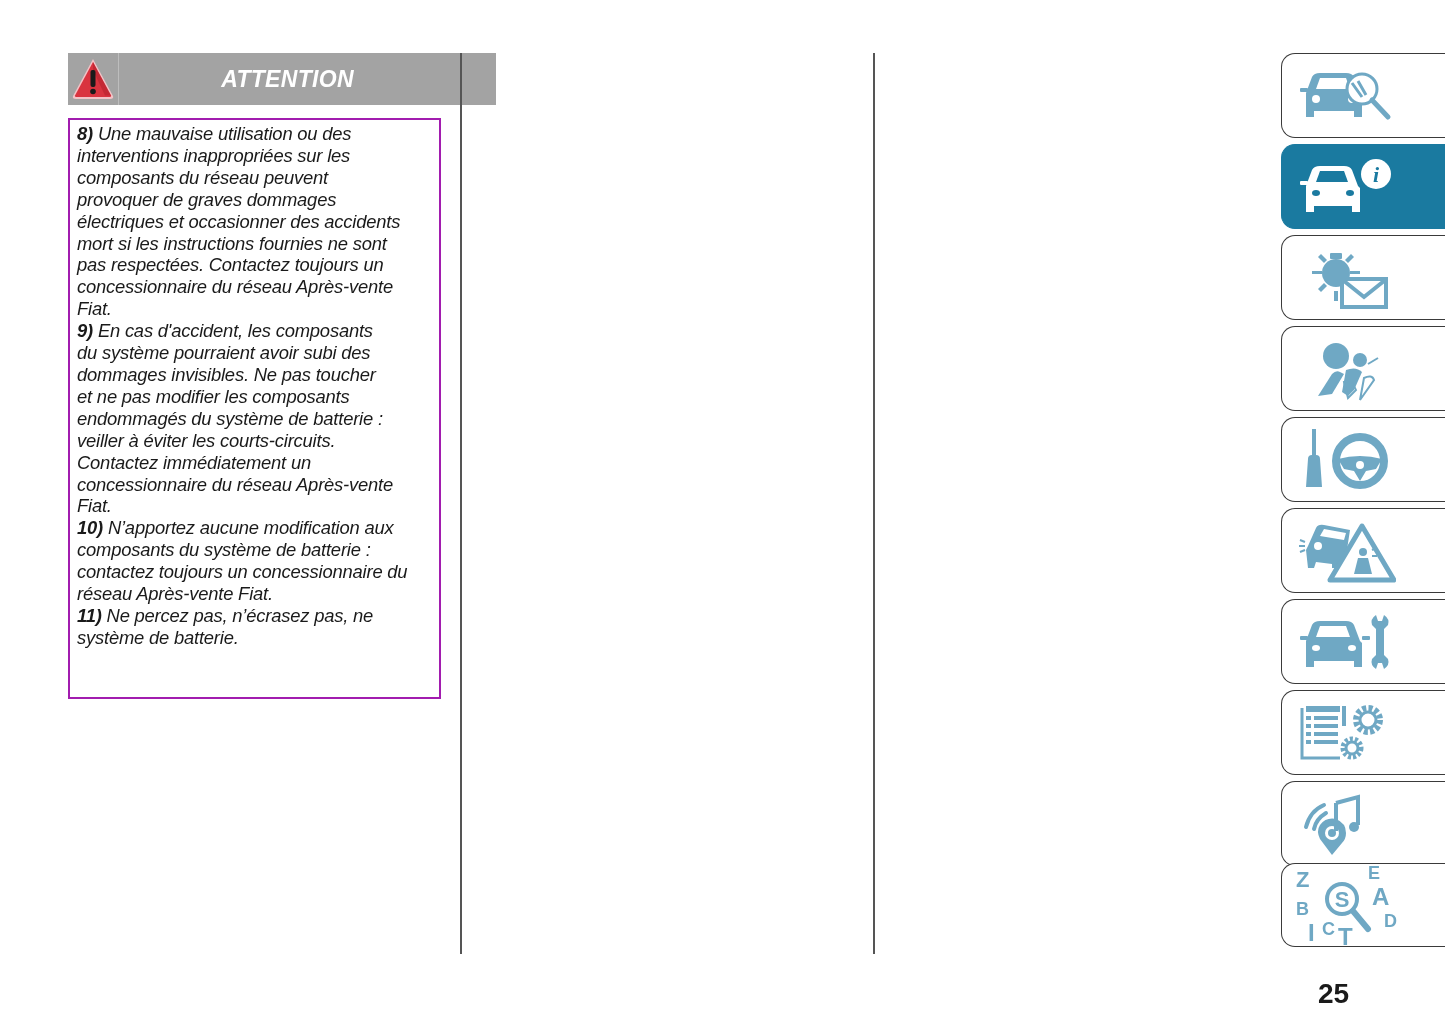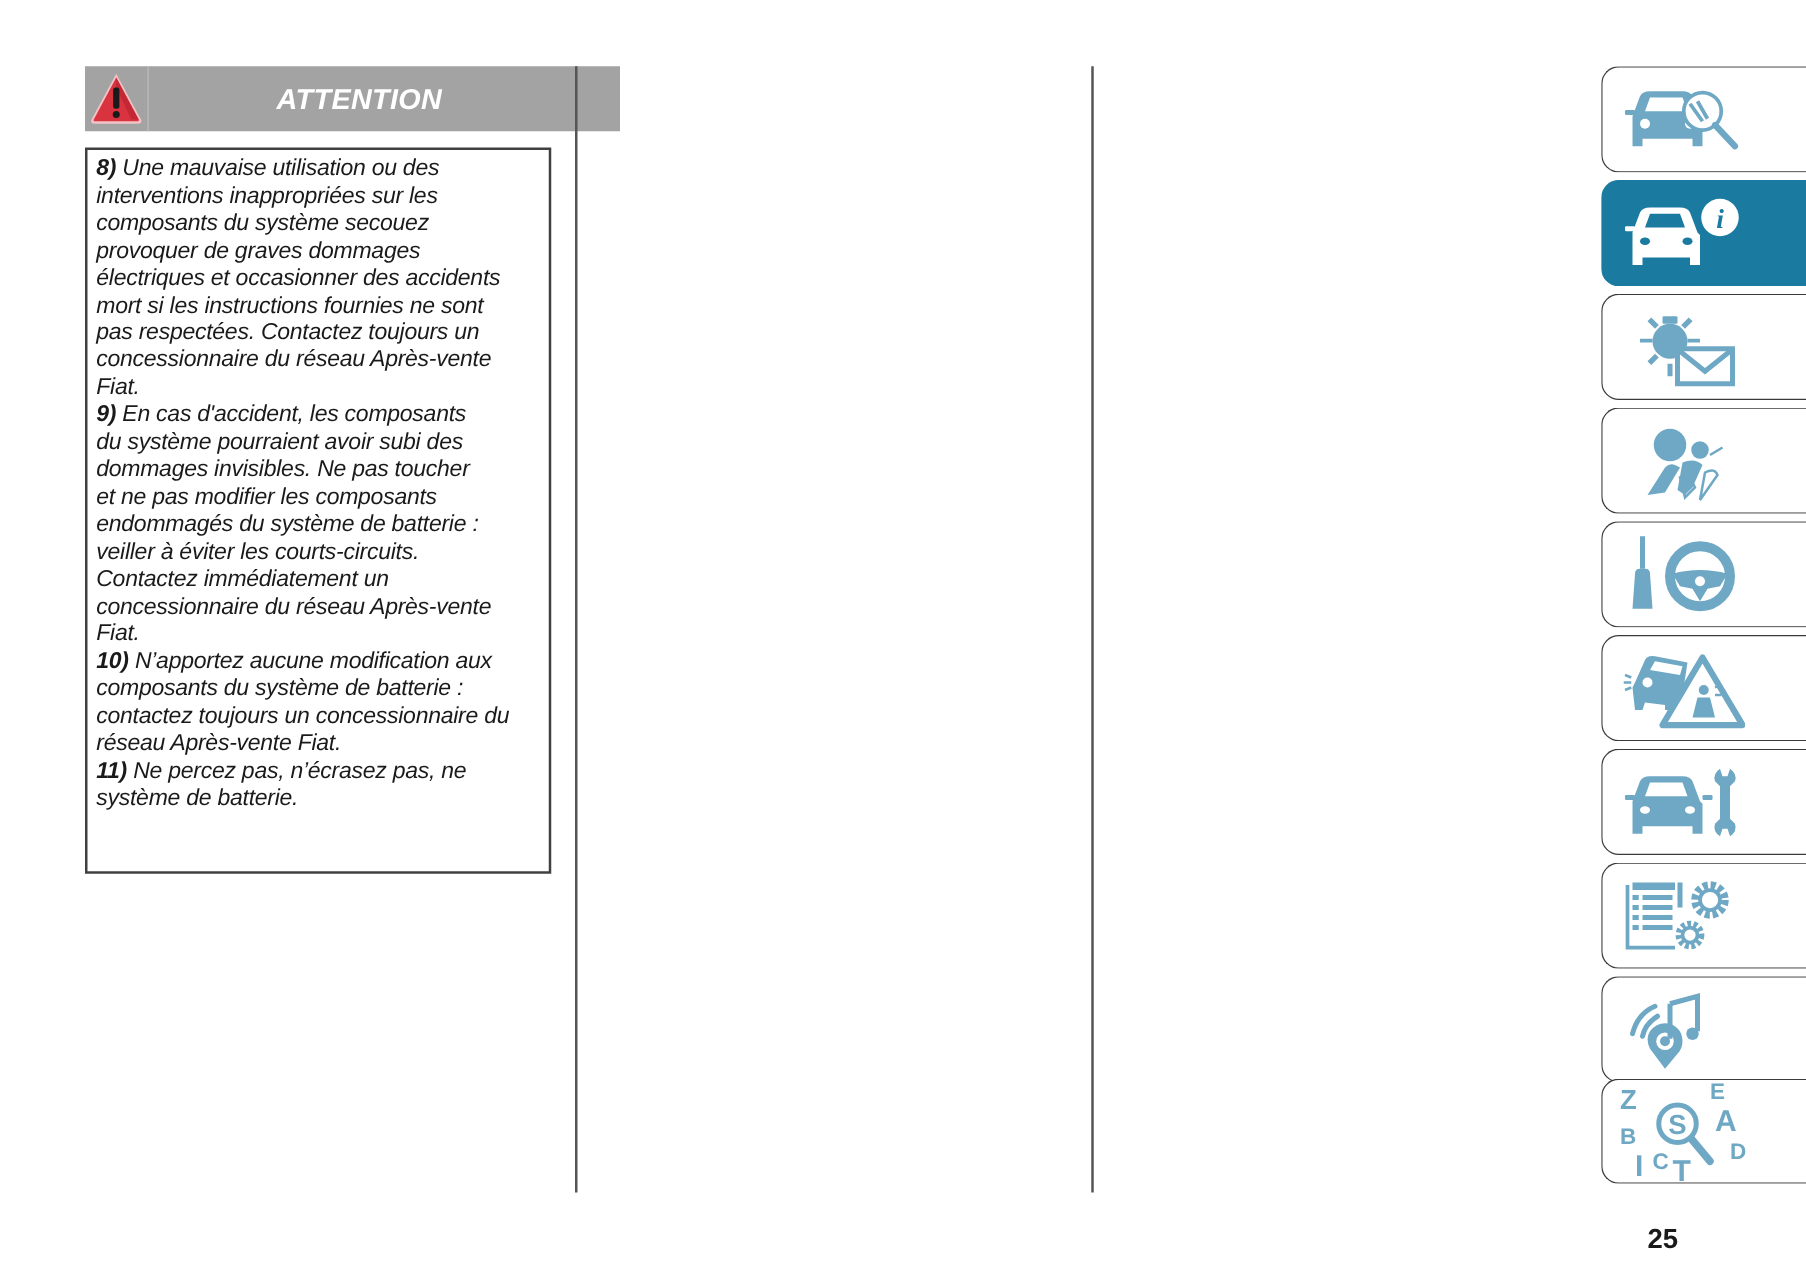--- a/index.html
+++ b/index.html
@@ -12,42 +12,42 @@
     .warn-icon-cell {
       width: 50px; height: 52px; display: flex; align-items: center; justify-content: center;
       border-right: 1px solid #bdbdbd;
     }
     .warn-title {
       flex: 1; text-align: center; color: #ffffff; font-weight: bold; font-style: italic;
       font-size: 23px; letter-spacing: 0.3px; padding-right: 40px;
     }
     .warn-box {
       position: absolute; left: 68px; top: 118px; width: 369px; height: 577px;
-      border: 2px solid #404040; box-sizing: content-box;
+      border: 2px solid #a21caf; box-sizing: content-box;
     }
     .warn-text {
       padding: 3px 0 0 7px; font-style: italic; font-size: 18.4px; line-height: 21.9px; color: #1a1a1a;
       letter-spacing: -0.2px;
     }
     .warn-text .item-num { font-weight: bold; }
     .warn-text .line { white-space: nowrap; display: block; }
 
     .col-divider { position: absolute; top: 53px; width: 2px; height: 901px; background: #555555; }
 
     .side-tabs { position: absolute; left: 1281px; top: 53px; width: 164px; }
     .tab {
       position: absolute; left: 0; width: 175px; height: 85px;
       border: 1.5px solid #3a3a3a; border-right: none; border-radius: 14px 0 0 14px;
       background: #ffffff; box-sizing: border-box; display: flex; align-items: center; padding-left: 14px;
     }
     .tab.active { background: #1a7aa0; border-color: #1a7aa0; }
     .tab svg { display: block; }
 
     .page-number {
-      position: absolute; left: 1318px; top: 978px; font-weight: bold; font-size: 22px; color: #1a1a1a;
+      position: absolute; left: 1318px; top: 978px; font-weight: bold; font-size: 28px; color: #1a1a1a;
     }
   </style>
 </head>
 <body>
 
 <div class="warn-header">
   <div class="warn-icon-cell">
     <svg width="46" height="46" viewBox="0 0 46 46">
       <path d="M23 3 L43 40 Q44 43 40 43 L6 43 Q2 43 3 40 Z" fill="#f3c2c6"></path>
       <path d="M23 6 L41 39.5 Q41.5 41 39.5 41 L6.5 41 Q4.5 41 5 39.5 Z" fill="#d9333f"></path>
@@ -58,21 +58,21 @@
   </div>
   <div class="warn-title">ATTENTION</div>
 </div>
 
 <div class="warn-box">
   <div class="warn-text">
 
     <div>
       <span class="line"><span class="item-num">8)</span> <span>Une mauvaise utilisation ou des</span></span>
       <span class="line">interventions inappropriées sur les</span>
-      <span class="line">composants du système secouez</span>
+      <span class="line">composants du réseau peuvent</span>
       <span class="line">provoquer de graves dommages</span>
       <span class="line">électriques et occasionner des accidents</span>
       <span class="line">mort si les instructions fournies ne sont</span>
       <span class="line">pas respectées. Contactez toujours un</span>
       <span class="line">concessionnaire du réseau Après-vente</span>
       <span class="line">Fiat.</span>
     </div>
 
     <div>
       <span class="line"><span class="item-num">9)</span> <span>En cas d'accident, les composants</span></span>

